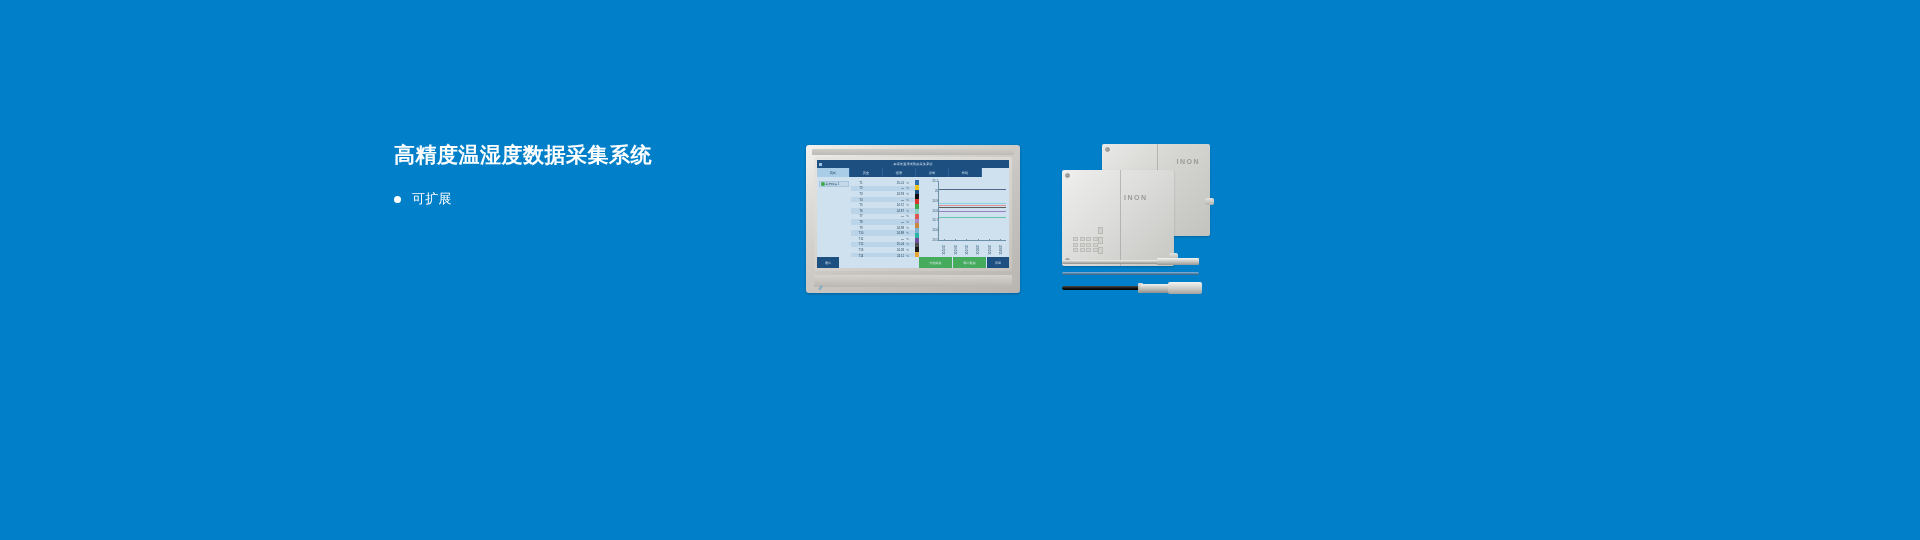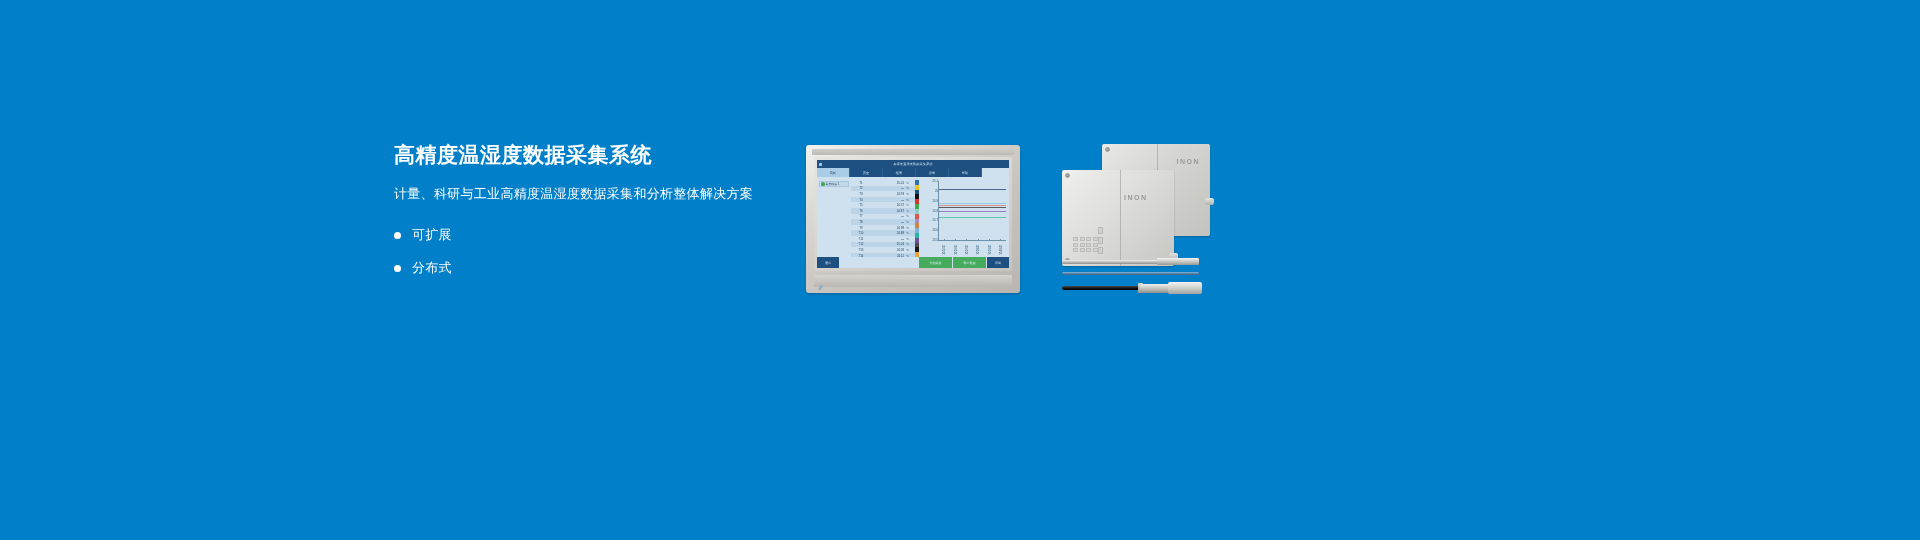--- a/index.html
+++ b/index.html
@@ -326,29 +326,24 @@
     position:absolute; left:106px; top:0; width:34px; height:12px;
     background:linear-gradient(180deg,#f3f3f1,#cfcfcc 50%,#a3a3a0);
     border-radius:2px;
   }
 </style>
 </head>
 <body>
 
 <div class="copy">
   <div class="headline">高精度温湿度数据采集系统</div>
-  <div class="subhead">计量、科研与工业高精度温湿度数据采集和分析整体解决方案</div>
   <div class="bullets">
     <div class="bullet">
       <span class="dot"></span>
       <span class="btxt">可扩展</span>
-    </div>
-    <div class="bullet">
-      <span class="dot"></span>
-      <span class="btxt">分布式</span>
     </div>
   </div>
 </div>
 
 <div class="panelpc">
   <div class="pc-outer"></div>
   <div class="pc-topstrip"></div>
   <div class="pc-bezel">
     <div class="pc-screen">
 

